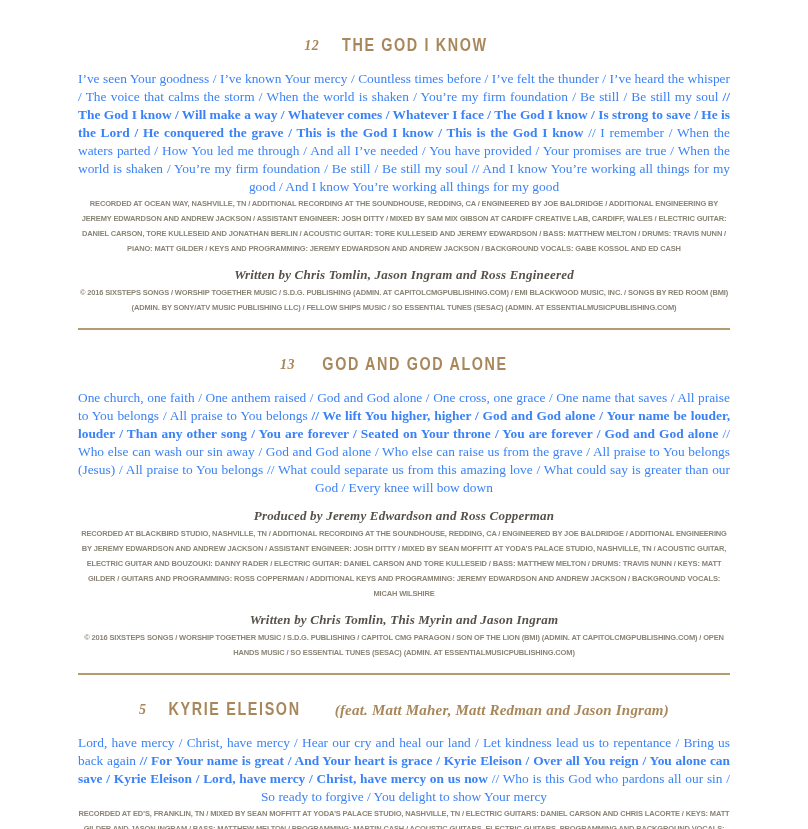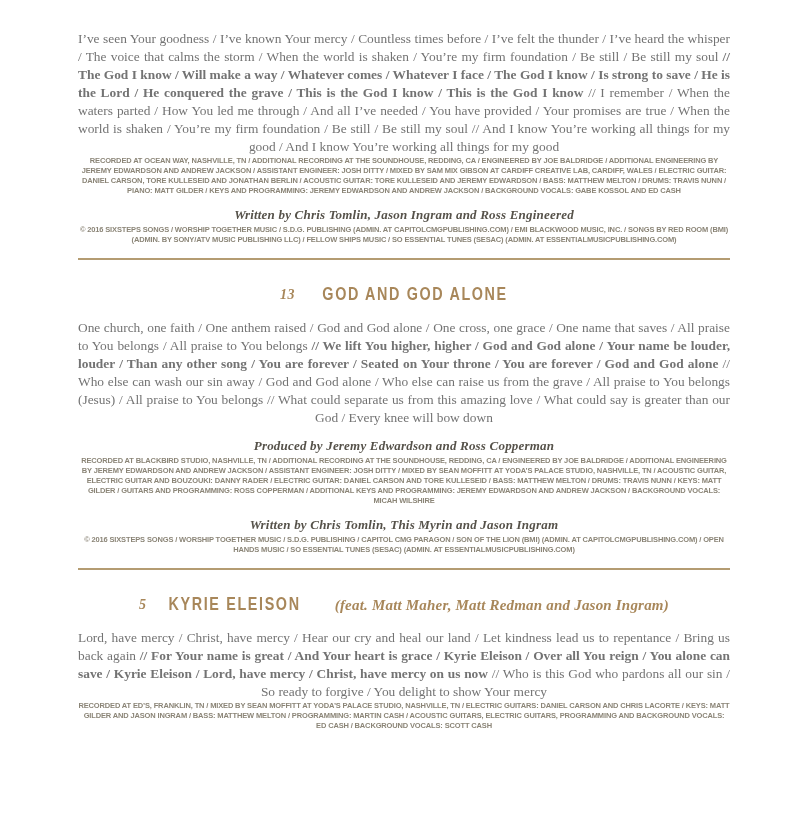--- a/index.html
+++ b/index.html
@@ -50,55 +50,56 @@
     margin-left: 16px;
     letter-spacing: 0.2px;
   }
 
   .lyrics {
     margin: 0;
     font-size: 13.4px;
     line-height: 18px;
     text-align: justify;
     text-align-last: center;
-    color: #737373;
+    color: #3b82f6;
   }
   .lyrics .b { font-weight: 700; }
 
   .credit-line {
     margin: 11px 0 2px 0;
     text-align: center;
     font-style: italic;
     font-weight: 700;
     font-size: 13px;
     color: #56524a;
     letter-spacing: 0.2px;
   }
   .fine {
     margin: 0;
     text-align: center;
     font-family: "Liberation Sans", sans-serif;
     font-weight: 700;
     font-size: 7.5px;
-    line-height: 10px;
+    line-height: 15px;
     letter-spacing: -0.15px;
     color: #8b8577;
   }
 
   .divider {
     border: none;
     border-top: 2px solid #b49c72;
     margin: 13px 0 19px 0;
   }
 </style>
 </head>
 <body>
 
 <main class="notes">
   <section class="song">
+    <h2 class="song-title"><span class="track-num">12</span><span class="title-text">THE GOD I KNOW</span></h2>
     <p class="lyrics"><span>I’ve seen Your goodness / I’ve known Your mercy / Countless times before / I’ve felt the thunder / I’ve heard the whisper / The voice that calms the storm / When the world is shaken / You’re my firm foundation / Be still / Be still my soul </span><span class="b">// The God I know / Will make a way / Whatever comes / Whatever I face / The God I know / Is strong to save / He is the Lord / He conquered the grave / This is the God I know / This is the God I know</span><span> // I remember / When the waters parted / How You led me through / And all I’ve needed / You have provided / Your promises are true / When the world is shaken / You’re my firm foundation / Be still / Be still my soul // And I know You’re working all things for my good / And I know You’re working all things for my good</span></p>
     <p class="fine">RECORDED AT OCEAN WAY, NASHVILLE, TN / ADDITIONAL RECORDING AT THE SOUNDHOUSE, REDDING, CA / ENGINEERED BY JOE BALDRIDGE / ADDITIONAL ENGINEERING BY JEREMY EDWARDSON AND ANDREW JACKSON / ASSISTANT ENGINEER: JOSH DITTY / MIXED BY SAM MIX GIBSON AT CARDIFF CREATIVE LAB, CARDIFF, WALES / ELECTRIC GUITAR: DANIEL CARSON, TORE KULLESEID AND JONATHAN BERLIN / ACOUSTIC GUITAR: TORE KULLESEID AND JEREMY EDWARDSON / BASS: MATTHEW MELTON / DRUMS: TRAVIS NUNN / PIANO: MATT GILDER / KEYS AND PROGRAMMING: JEREMY EDWARDSON AND ANDREW JACKSON / BACKGROUND VOCALS: GABE KOSSOL AND ED CASH</p>
     <p class="credit-line">Written by Chris Tomlin, Jason Ingram and Ross Engineered</p>
     <p class="fine">© 2016 SIXSTEPS SONGS / WORSHIP TOGETHER MUSIC / S.D.G. PUBLISHING (ADMIN. AT CAPITOLCMGPUBLISHING.COM) / EMI BLACKWOOD MUSIC, INC. / SONGS BY RED ROOM (BMI) (ADMIN. BY SONY/ATV MUSIC PUBLISHING LLC) / FELLOW SHIPS MUSIC / SO ESSENTIAL TUNES (SESAC) (ADMIN. AT ESSENTIALMUSICPUBLISHING.COM)</p>
   </section>
 <hr class="divider">
   <section class="song">
     <h2 class="song-title"><span class="track-num">13</span><span class="title-text">GOD AND GOD ALONE</span></h2>
     <p class="lyrics"><span>One church, one faith / One anthem raised / God and God alone / One cross, one grace / One name that saves / All praise to You belongs / All praise to You belongs </span><span class="b">// We lift You higher, higher / God and God alone / Your name be louder, louder / Than any other song / You are forever / Seated on Your throne / You are forever / God and God alone</span><span> // Who else can wash our sin away / God and God alone / Who else can raise us from the grave / All praise to You belongs (Jesus) / All praise to You belongs // What could separate us from this amazing love / What could say is greater than our God / Every knee will bow down</span></p>
     <p class="credit-line">Produced by Jeremy Edwardson and Ross Copperman</p>

